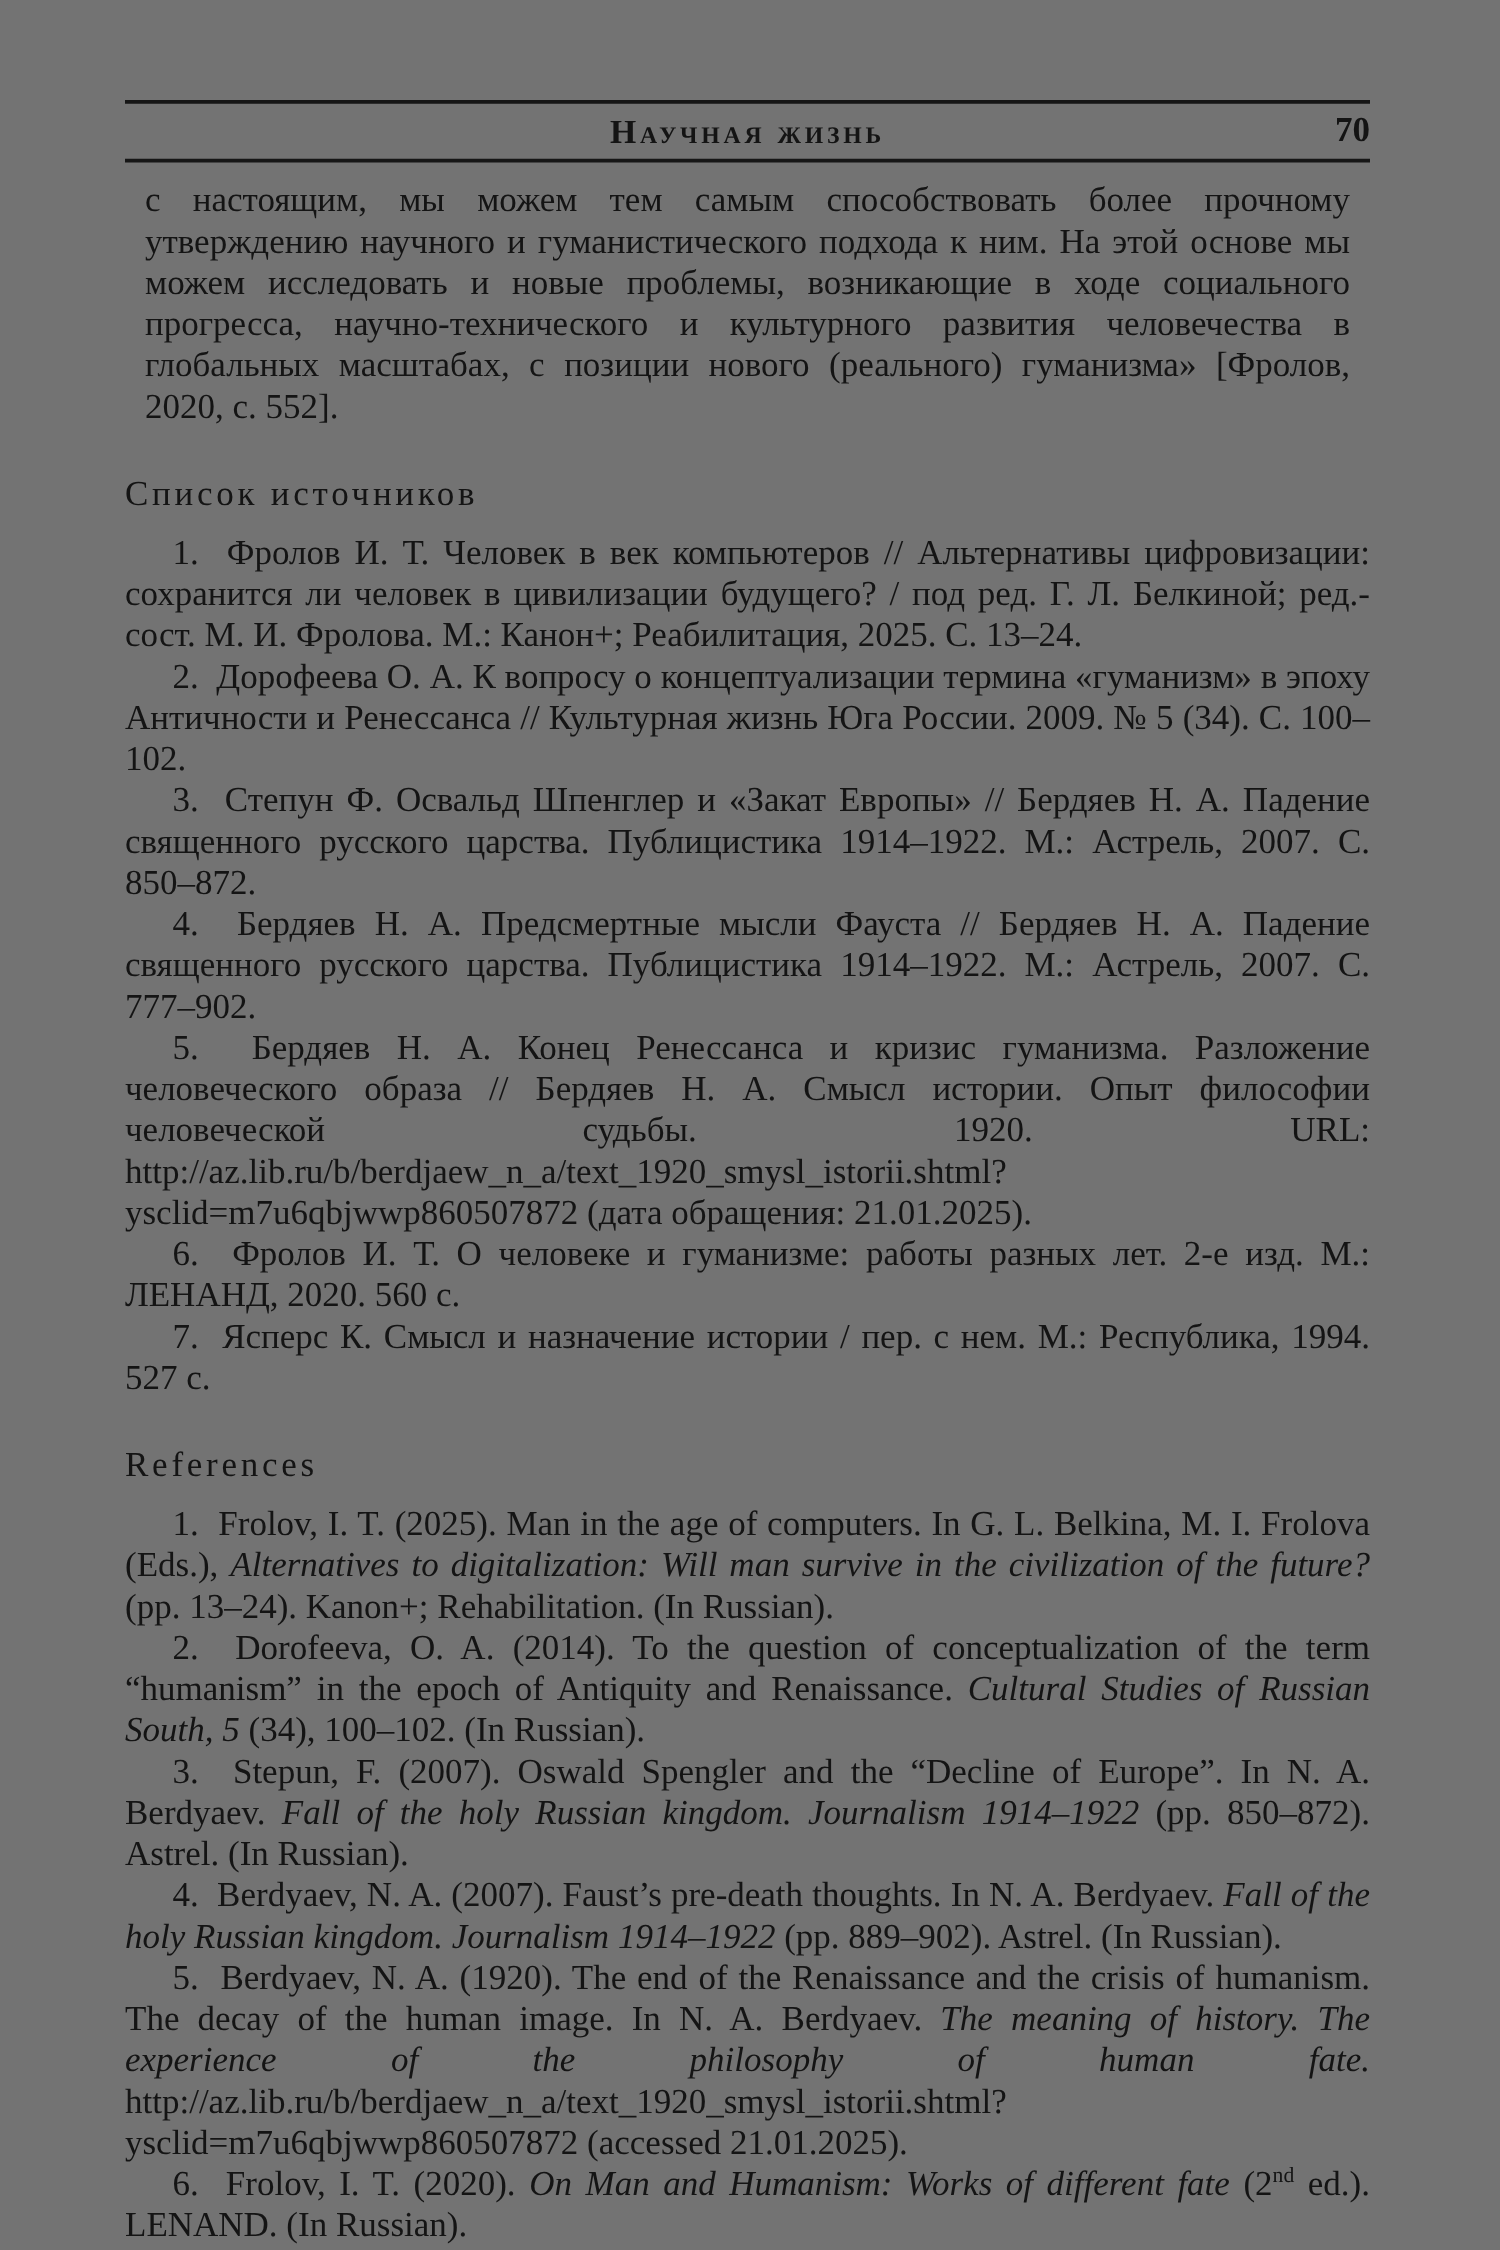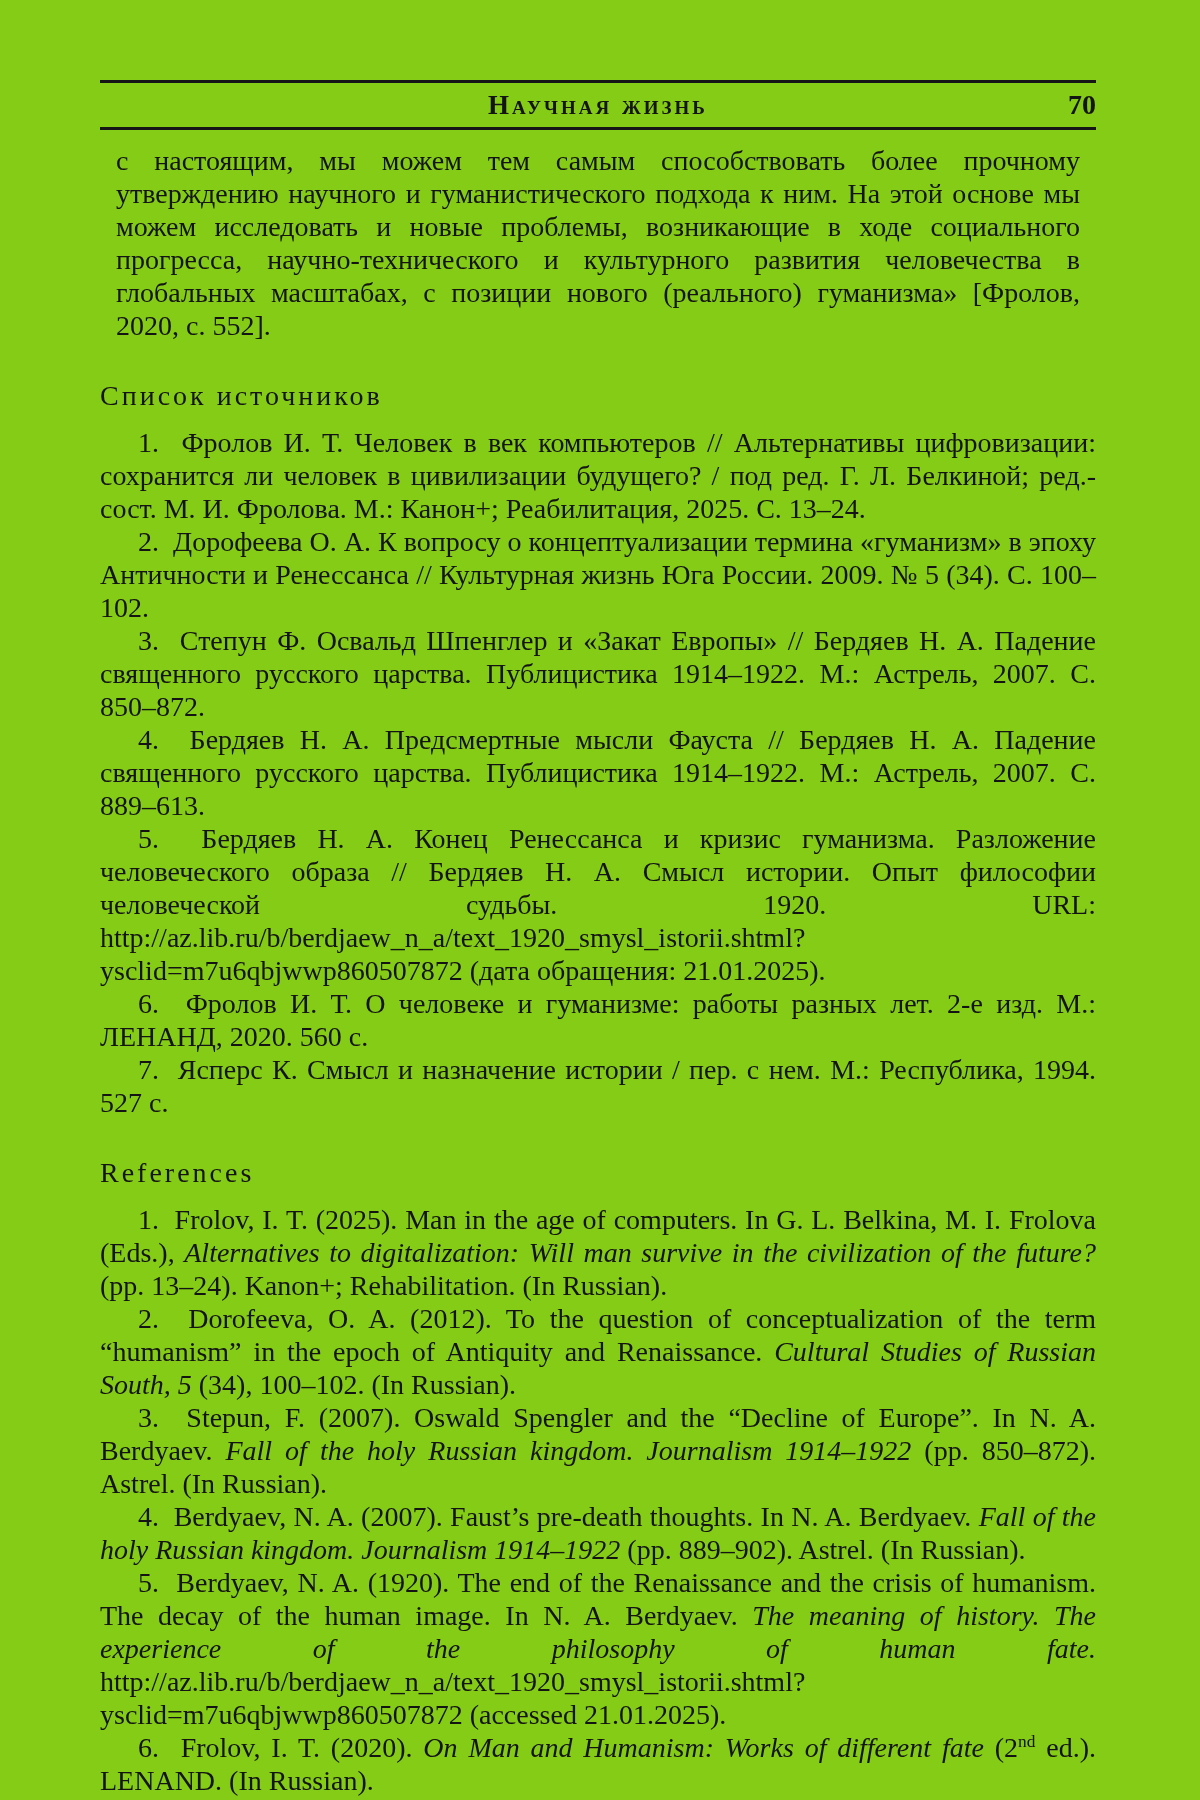--- a/index.html
+++ b/index.html
@@ -12,21 +12,21 @@
     height: 1800px;
     font-family: "Liberation Serif", "DejaVu Serif", serif;
     color: #141414;
     overflow: hidden;
   }
   .page {
     box-sizing: border-box;
     width: 1200px;
     height: 1800px;
     padding: 80px 104px 0 100px;
-    background: #84cc16;
+    background: #737373;
   }
   .rule {
     height: 3px;
     background: #161616;
   }
   .header-row {
     position: relative;
     height: 44px;
     display: flex;
     align-items: center;
@@ -95,32 +95,32 @@
   <div class="rule"></div>
 
   <p class="body-par intro">с настоящим, мы можем тем самым способствовать более прочному утверждению научного и гуманистического подхода к ним. На этой основе мы можем исследовать и новые проблемы, возникающие в ходе социального прогресса, научно-технического и культурного развития человечества в глобальных масштабах, с позиции нового (реального) гуманизма» [Фролов, 2020, с. 552].</p>
 
   <section>
     <h2 class="section-heading">Список источников</h2>
     <div class="ref-list" id="sources-list">
         <p class="ref-item"><span>1.&nbsp;&nbsp;</span><span>Фролов И. Т. Человек в век компьютеров // Альтернативы цифровизации: сохранится ли человек в цивилизации будущего? / под ред. Г. Л. Белкиной; ред.-сост. М. И. Фролова. М.: Канон+; Реабилитация, 2025. С. 13–24.</span></p>
         <p class="ref-item"><span>2.&nbsp;&nbsp;</span><span>Дорофеева О. А. К вопросу о концептуализации термина «гуманизм» в эпоху Античности и Ренессанса // Культурная жизнь Юга России. 2009. № 5 (34). С. 100–102.</span></p>
         <p class="ref-item"><span>3.&nbsp;&nbsp;</span><span>Степун Ф. Освальд Шпенглер и «Закат Европы» // Бердяев Н. А. Падение священного русского царства. Публицистика 1914–1922. М.: Астрель, 2007. С. 850–872.</span></p>
-        <p class="ref-item"><span>4.&nbsp;&nbsp;</span><span>Бердяев Н. А. Предсмертные мысли Фауста // Бердяев Н. А. Падение священного русского царства. Публицистика 1914–1922. М.: Астрель, 2007. С. 889–613.</span></p>
+        <p class="ref-item"><span>4.&nbsp;&nbsp;</span><span>Бердяев Н. А. Предсмертные мысли Фауста // Бердяев Н. А. Падение священного русского царства. Публицистика 1914–1922. М.: Астрель, 2007. С. 777–902.</span></p>
         <p class="ref-item"><span>5.&nbsp;&nbsp;</span><span>Бердяев Н. А. Конец Ренессанса и кризис гуманизма. Разложение человеческого образа // Бердяев Н. А. Смысл истории. Опыт философии человеческой судьбы. 1920. URL: http://az.lib.ru/b/berdjaew_n_a/text_1920_smysl_istorii.shtml?ysclid=m7u6qbjwwp860507872 (дата обращения: 21.01.2025).</span></p>
         <p class="ref-item"><span>6.&nbsp;&nbsp;</span><span>Фролов И. Т. О человеке и гуманизме: работы разных лет. 2-е изд. М.: ЛЕНАНД, 2020. 560 с.</span></p>
         <p class="ref-item"><span>7.&nbsp;&nbsp;</span><span>Ясперс К. Смысл и назначение истории / пер. с нем. М.: Республика, 1994. 527 с.</span></p>
       </div>
   </section>
 
   <section>
     <h2 class="section-heading">References</h2>
     <div class="ref-list" id="references-list">
         <p class="ref-item"><span>1.&nbsp;&nbsp;</span><span>Frolov, I. T. (2025). Man in the age of computers. In G. L. Belkina, M. I. Frolova (Eds.), </span><span class="it">Alternatives to digitalization: Will man survive in the civilization of the future?</span><span> (pp. 13–24). Kanon+; Rehabilitation. (In Russian).</span></p>
-        <p class="ref-item"><span>2.&nbsp;&nbsp;</span><span>Dorofeeva, O. A. (2012). To the question of conceptualization of the term “humanism” in the epoch of Antiquity and Renaissance. </span><span class="it">Cultural Studies of Russian South, 5</span><span> (34), 100–102. (In Russian).</span></p>
+        <p class="ref-item"><span>2.&nbsp;&nbsp;</span><span>Dorofeeva, O. A. (2014). To the question of conceptualization of the term “humanism” in the epoch of Antiquity and Renaissance. </span><span class="it">Cultural Studies of Russian South, 5</span><span> (34), 100–102. (In Russian).</span></p>
         <p class="ref-item"><span>3.&nbsp;&nbsp;</span><span>Stepun, F. (2007). Oswald Spengler and the “Decline of Europe”. In N. A. Berdyaev. </span><span class="it">Fall of the holy Russian kingdom. Journalism 1914–1922</span><span> (pp. 850–872). Astrel. (In Russian).</span></p>
         <p class="ref-item"><span>4.&nbsp;&nbsp;</span><span>Berdyaev, N. A. (2007). Faust’s pre-death thoughts. In N. A. Berdyaev. </span><span class="it">Fall of the holy Russian kingdom. Journalism 1914–1922</span><span> (pp. 889–902). Astrel. (In Russian).</span></p>
         <p class="ref-item"><span>5.&nbsp;&nbsp;</span><span>Berdyaev, N. A. (1920). The end of the Renaissance and the crisis of humanism. The decay of the human image. In N. A. Berdyaev. </span><span class="it">The meaning of history. The experience of the philosophy of human fate.</span><span> http://az.lib.ru/b/berdjaew_n_a/text_1920_smysl_istorii.shtml?ysclid=m7u6qbjwwp860507872 (accessed 21.01.2025).</span></p>
         <p class="ref-item"><span>6.&nbsp;&nbsp;</span><span>Frolov, I. T. (2020). </span><span class="it">On Man and Humanism: Works of different fate</span><span> (2</span><sup>nd</sup><span> ed.). LENAND. (In Russian).</span></p>
         <p class="ref-item"><span>7.&nbsp;&nbsp;</span><span>Jaspers, K. (1994). </span><span class="it">Bedeutung und Zweck der Geschichte.</span><span> Respublika. (In Russian).</span></p>
       </div>
   </section>
 
 </div>
 

